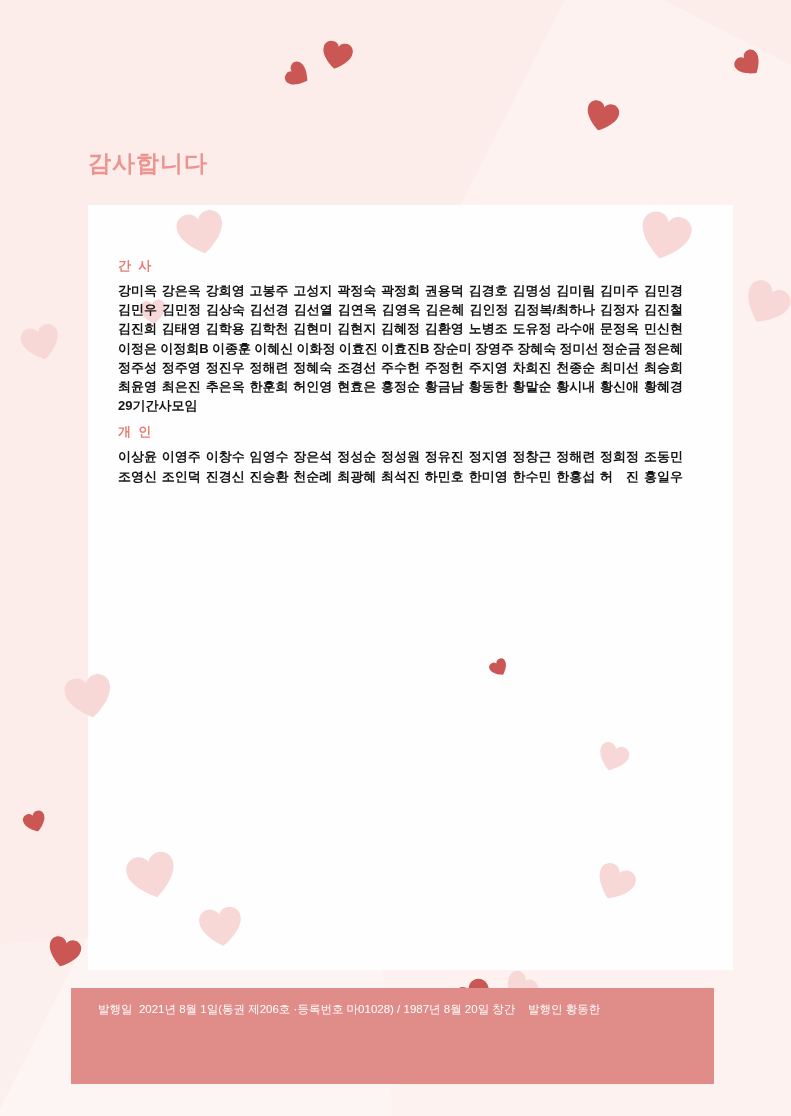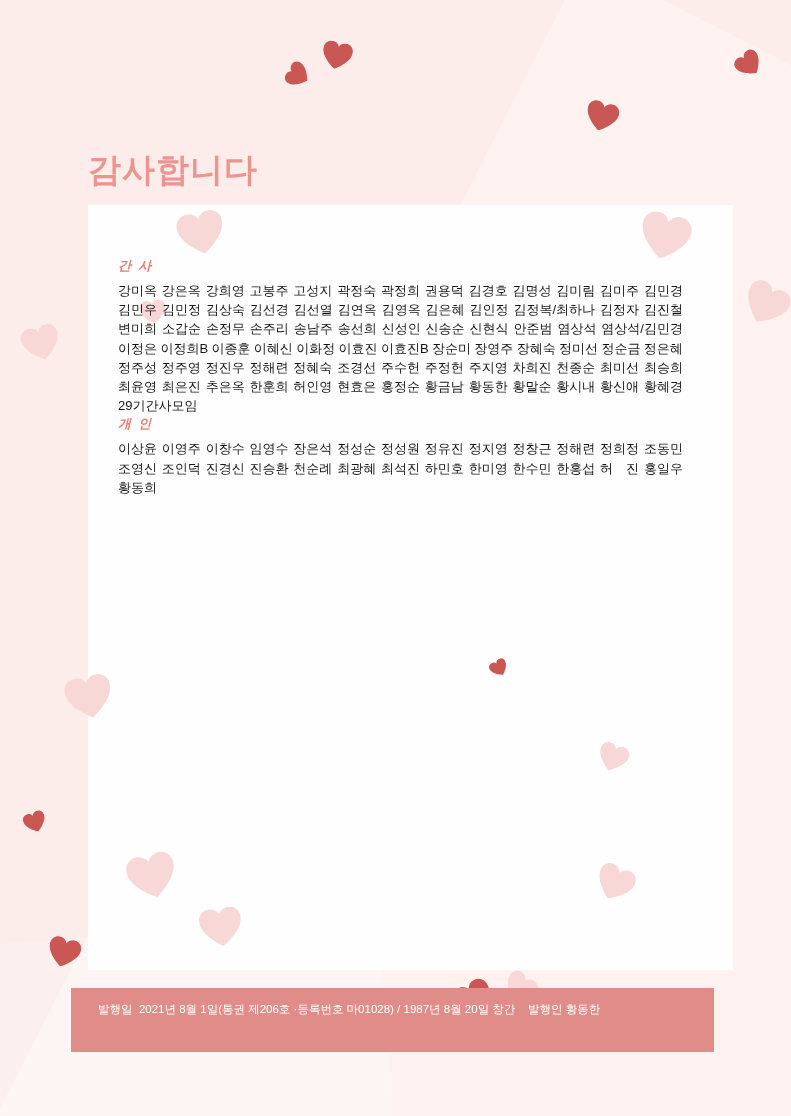--- a/index.html
+++ b/index.html
@@ -22,52 +22,52 @@
     background:var(--bg);
     overflow:hidden;
   }
   
   .streak{position:absolute;background:rgba(255,255,255,0.30);pointer-events:none;}
   .streak-1{left:585px;top:-40px;width:760px;height:1500px;transform-origin:0 0;transform:rotate(27deg);}
   .streak-2{left:-60px;top:948px;width:440px;height:320px;transform-origin:0 0;transform:rotate(-4deg);background:rgba(255,255,255,0.22);}
   
   .title{
     position:absolute;left:88px;top:148px;z-index:2;margin:0;
-    font-size:33px;font-weight:800;letter-spacing:1px;
+    font-size:23px;font-weight:800;letter-spacing:1px;
     color:var(--title-c);
   }
   
   .panel{
     position:absolute;left:88px;top:205px;
     width:645px;height:765px;
     background:var(--panel);
   }
   .panel-inner{
     position:relative;z-index:2;
     padding:52px 50px 0 30px;
   }
-  .section{margin-top:0;}
+  .section{margin-top:8px;}
   .section:first-child{margin-top:0;}
   .sec-label{
     font-size:13px;font-weight:700;color:var(--section-c);
-    line-height:18px;margin-bottom:6px;white-space:pre;font-style:italic;
+    line-height:18px;margin-bottom:6px;white-space:pre;
   }
   .name-line{
-    font-size:13px;font-weight:400;color:var(--text-c);
+    font-size:13px;font-weight:700;color:var(--text-c);
     line-height:19.2px;
   }
   .name-line.justify{display:flex;justify-content:space-between;}
   .name{white-space:pre;}
   
   .hearts{position:absolute;left:0;top:0;width:100%;height:100%;z-index:1;pointer-events:none;}
   .heart{position:absolute;display:block;}
   
   .footer{
     position:absolute;left:71px;top:988px;z-index:3;
-    width:643px;height:64px;
+    width:643px;height:96px;
     background:var(--bar);
     box-sizing:border-box;
     padding:12px 20px 0 27px;
   }
   .footer-line{
     color:var(--bar-text);
     font-size:11.5px;line-height:18.5px;
     white-space:pre-wrap;
   }
 </style>
@@ -105,32 +105,33 @@
             <span class="name">김선열</span>
             <span class="name">김연옥</span>
             <span class="name">김영옥</span>
             <span class="name">김은혜</span>
             <span class="name">김인정</span>
             <span class="name">김정복/최하나</span>
             <span class="name">김정자</span>
             <span class="name">김진철</span>
           </div>
           <div class="name-line justify">
-            <span class="name">변미희</span>
-            <span class="name">소갑순</span>
-            <span class="name">손정무</span>
-            <span class="name">손주리</span>
-            <span class="name">송남주</span>
-            <span class="name">송선희</span>
-            <span class="name">신성인</span>
-            <span class="name">신송순</span>
-            <span class="name">신현식</span>
-            <span class="name">안준범</span>
-            <span class="name">염상석</span>
-            <span class="name">염상석/김민경</span>
+            <span class="name">김진희</span>
+            <span class="name">김태영</span>
+            <span class="name">김학용</span>
+            <span class="name">김학천</span>
+            <span class="name">김현미</span>
+            <span class="name">김현지</span>
+            <span class="name">김혜정</span>
+            <span class="name">김환영</span>
+            <span class="name">노병조</span>
+            <span class="name">도유정</span>
+            <span class="name">라수애</span>
+            <span class="name">문정옥</span>
+            <span class="name">민신현</span>
           </div>
           <div class="name-line justify">
             <span class="name">이정은</span>
             <span class="name">이정희B</span>
             <span class="name">이종훈</span>
             <span class="name">이혜신</span>
             <span class="name">이화정</span>
             <span class="name">이효진</span>
             <span class="name">이효진B</span>
             <span class="name">장순미</span>
@@ -197,21 +198,20 @@
             <span class="name">천순례</span>
             <span class="name">최광혜</span>
             <span class="name">최석진</span>
             <span class="name">하민호</span>
             <span class="name">한미영</span>
             <span class="name">한수민</span>
             <span class="name">한홍섭</span>
             <span class="name">허　진</span>
             <span class="name">홍일우</span>
           </div>
-          <div class="name-line"><span class="name">황동희</span></div>
         </div>
       </div>
   </div>
 
   <div class="hearts" id="hearts">
       <svg viewBox="0 0 32 29" class="heart" style="left: 286px; top: 64px; width: 24px; height: 22px; transform: rotate(-60deg);">
         <path d="M16 29C16 29 0 19.5 0 8.5 0 3.8 3.8 0 8.5 0 11.9 0 14.7 2 16 4.9 17.3 2 20.1 0 23.5 0 28.2 0 32 3.8 32 8.5 32 19.5 16 29 16 29Z" fill="#cb5754"></path>
       </svg>
       <svg viewBox="0 0 32 29" class="heart" style="left: 322px; top: 42px; width: 30px; height: 27px; transform: rotate(12deg);">
         <path d="M16 29C16 29 0 19.5 0 8.5 0 3.8 3.8 0 8.5 0 11.9 0 14.7 2 16 4.9 17.3 2 20.1 0 23.5 0 28.2 0 32 3.8 32 8.5 32 19.5 16 29 16 29Z" fill="#cb5754"></path>

